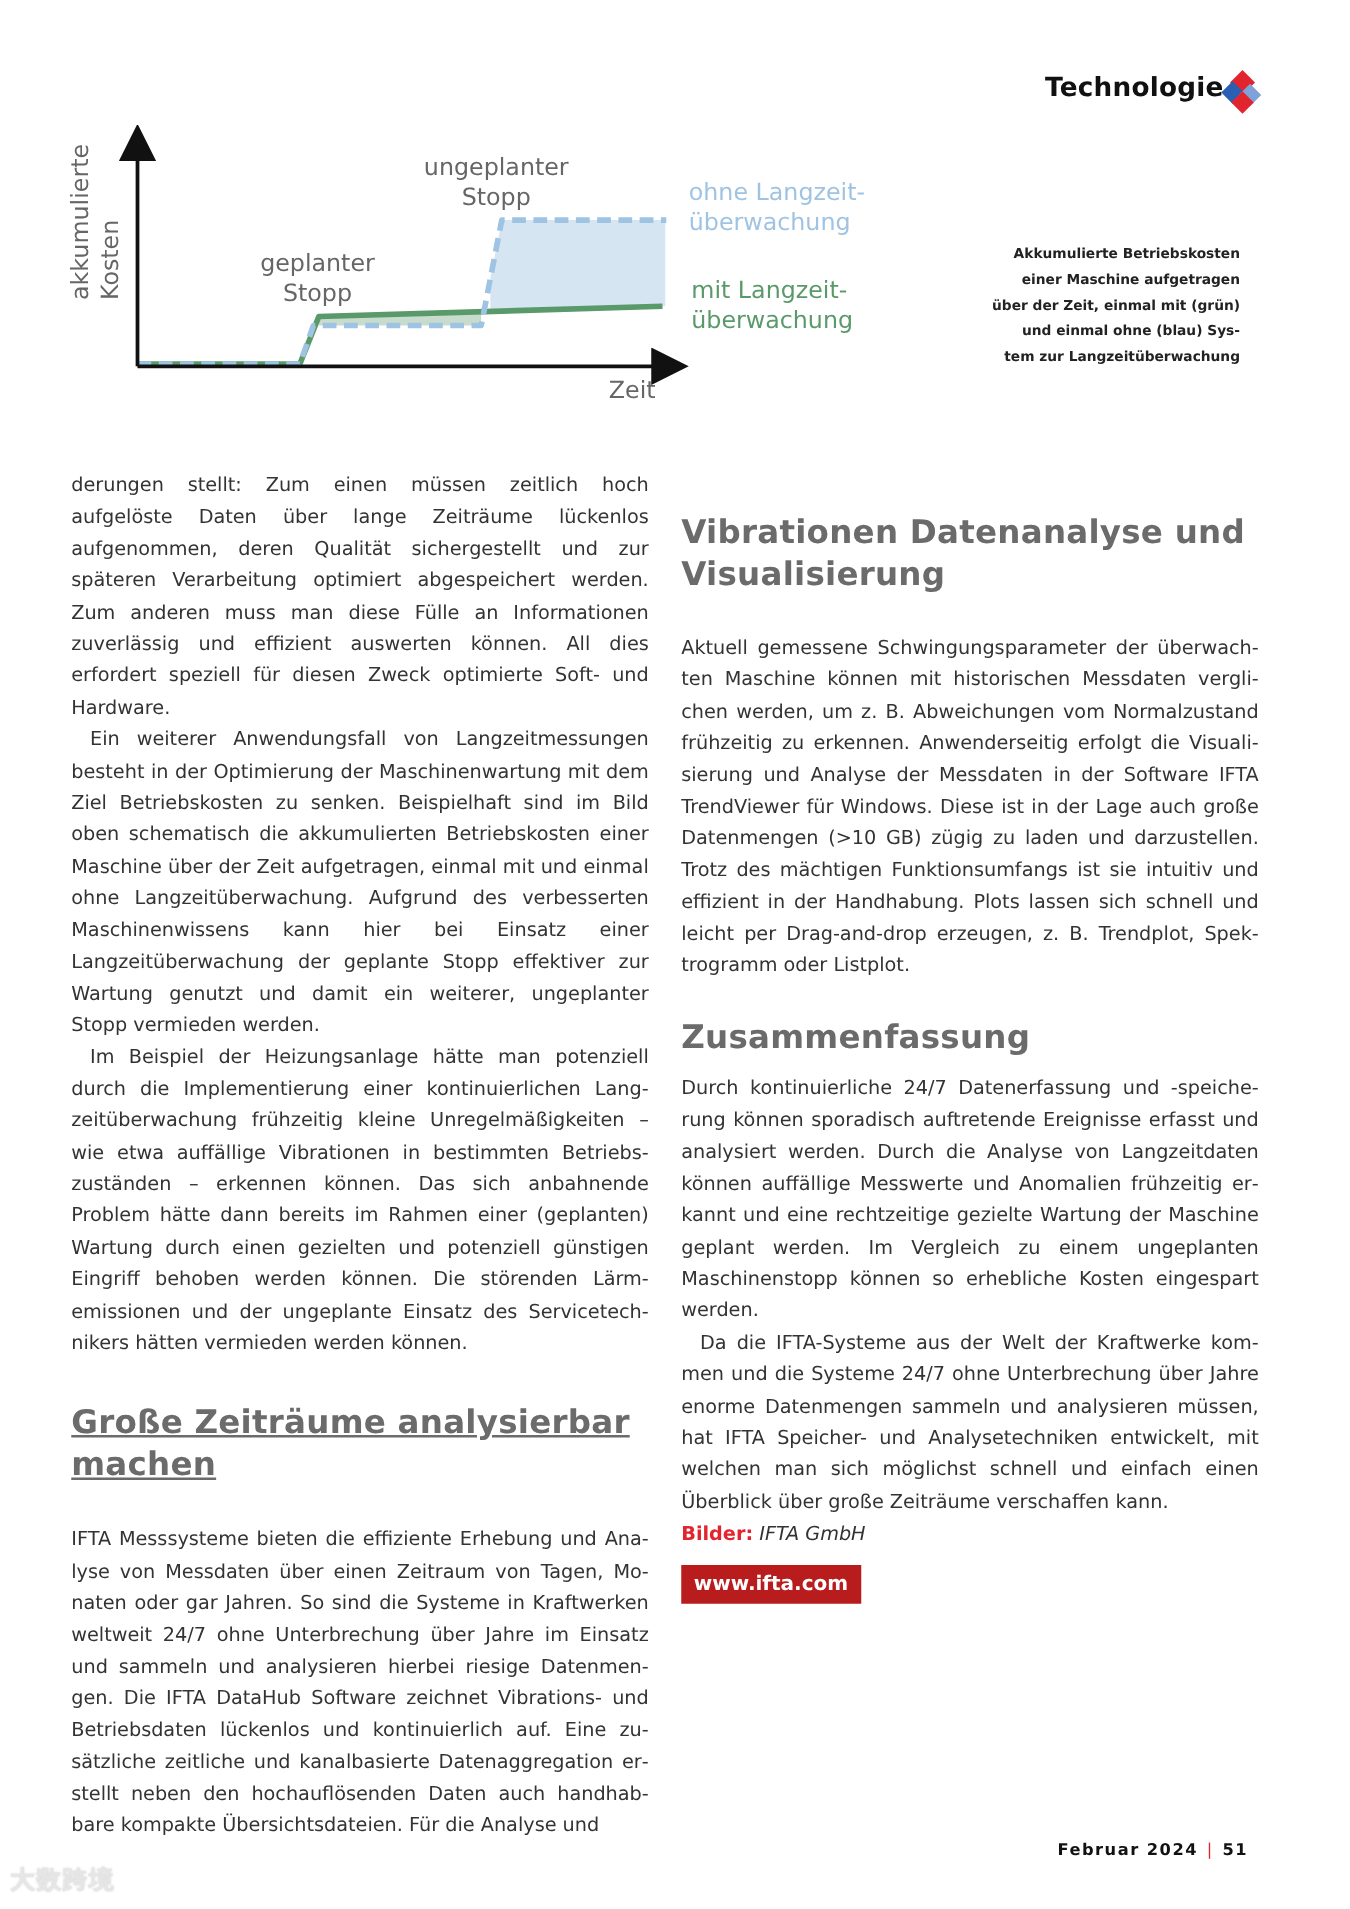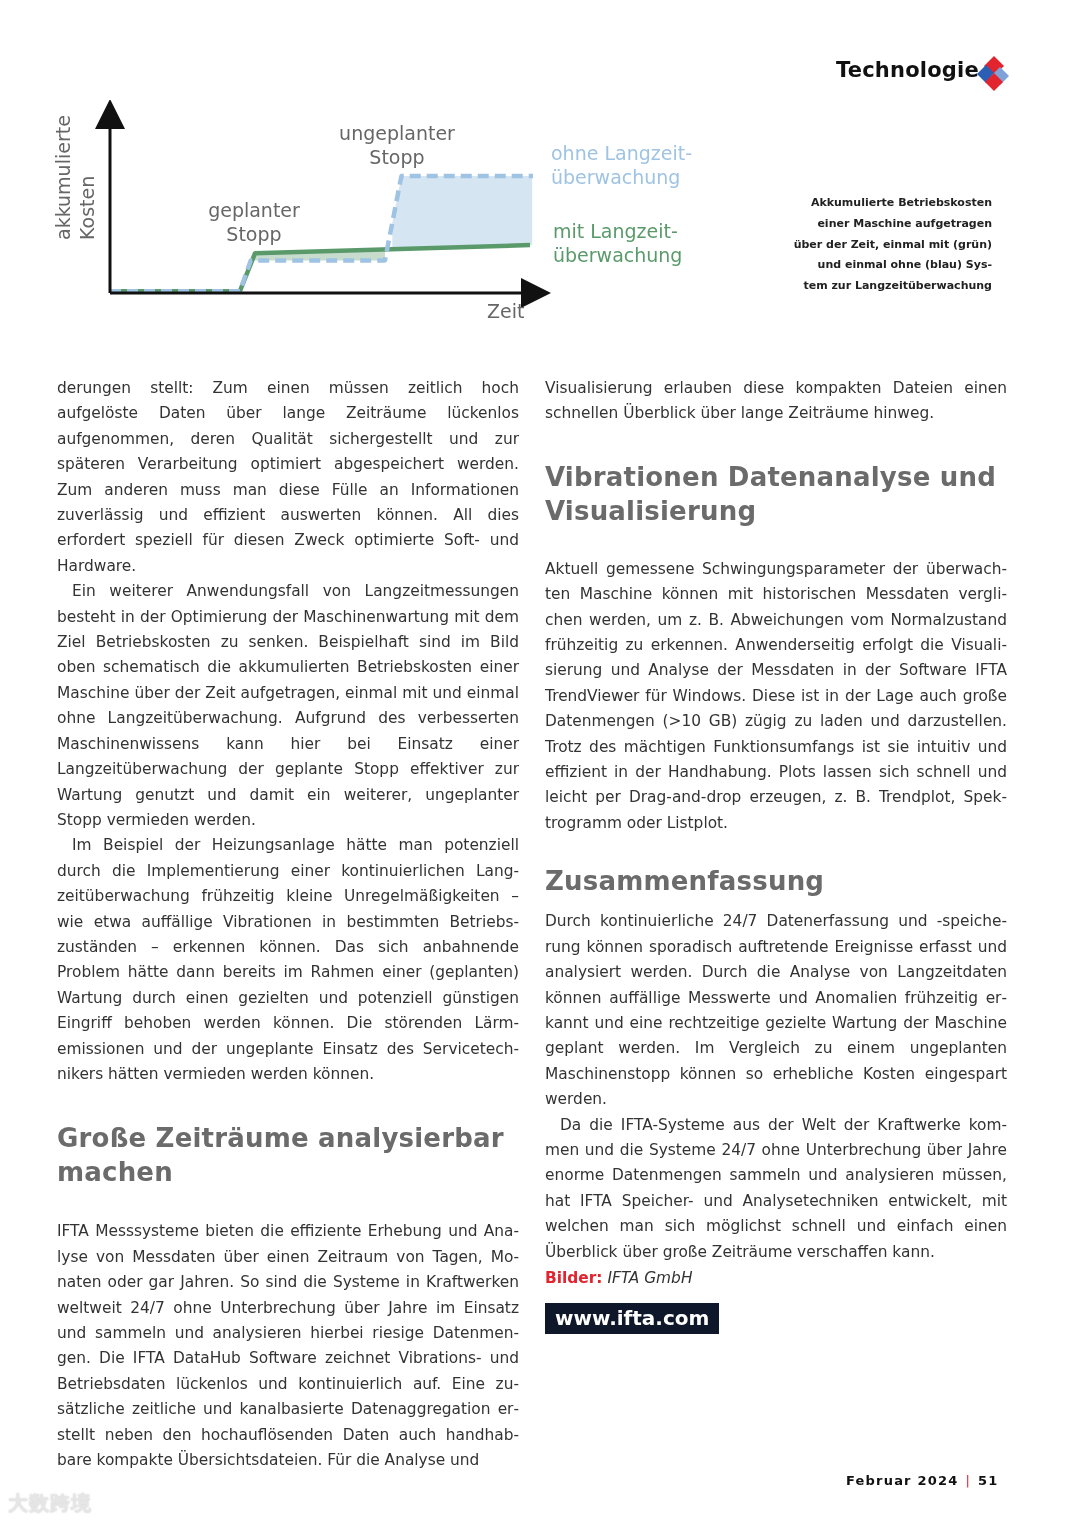--- a/index.html
+++ b/index.html
@@ -17,28 +17,28 @@
              font-weight: bold; font-size: 11px; line-height: 20.8px; color: #222222; }
 
   .col { position: absolute; width: 462px; font-size: 15.4px; line-height: 25.4px; color: #333333;
          text-align: justify; hyphens: manual; }
   .col-left { left: 57px; top: 376px; }
   .col-right { left: 545px; top: 376px; }
   .col p { margin: 0; }
   .col p.indent { text-indent: 15px; }
   .col h2 { font-size: 26px; line-height: 34px; color: #6b6b6b; font-weight: bold; margin: 0;
             text-align: left; letter-spacing: 0.2px; }
-  .h-left { margin-top: 34px !important; margin-bottom: 30px !important; }
+  .h-left { margin-top: 34px !important; margin-bottom: 30px !important; text-decoration: underline; }
   .h-right1 { margin-top: 33px !important; margin-bottom: 29px !important; }
   .h-right2 { margin-top: 28px !important; margin-bottom: 11px !important; }
   .credit { margin: 0; line-height: 26px; text-align: left; }
   .credit-label { color: #e2242f; font-weight: bold; text-align: center; }
   .credit-value { font-style: italic; color: #333333; }
-  .url-button { display: inline-block; margin-top: 12px; background: #0f172a; color: #ffffff;
-                font-weight: bold; font-size: 20px; padding: 2px 10px 3px 10px; line-height: 26px;
+  .url-button { display: inline-block; margin-top: 12px; background: #b91c1c; color: #ffffff;
+                font-weight: bold; font-size: 16px; padding: 2px 10px 3px 10px; line-height: 26px;
                 text-decoration: none; }
 
   .footer { position: absolute; top: 1473px; left: 846px; font-weight: bold; font-size: 13px;
             color: #111111; letter-spacing: 1.2px; }
   .footer-sep { color: #e2242f; margin: 0 7px; font-weight: normal; }
   .watermark { position: absolute; left: 8px; top: 1490px; font-size: 20px; color: #e6e6e6;
                font-weight: bold; text-shadow: 0 0 2px #cfcfcf; letter-spacing: 1px; }
 </style>
 </head>
 <body>
@@ -94,21 +94,20 @@
 
 <div class="col col-left">
   <p>derungen stellt: Zum einen müssen zeitlich hoch aufgelöste Daten über lange Zeiträume lückenlos aufgenommen, de­ren Qualität sichergestellt und zur späteren Verarbeitung optimiert abgespeichert werden. Zum anderen muss man diese Fülle an Informationen zuverlässig und effizient aus­werten können. All dies erfordert speziell für diesen Zweck optimierte Soft- und Hardware.</p>
   <p class="indent">Ein weiterer Anwendungsfall von Langzeitmessungen besteht in der Optimierung der Maschinenwartung mit dem Ziel Betriebskosten zu senken. Beispielhaft sind im Bild oben schematisch die akkumulierten Betriebskosten einer Maschine über der Zeit aufgetragen, einmal mit und einmal ohne Langzeitüberwachung. Aufgrund des ver­besserten Maschinenwissens kann hier bei Einsatz einer Langzeitüberwachung der geplante Stopp effektiver zur Wartung genutzt und damit ein weiterer, ungeplanter Stopp vermieden werden.</p>
   <p class="indent">Im Beispiel der Heizungsanlage hätte man potenziell durch die Implementierung einer kontinuierlichen Lang­zeitüberwachung frühzeitig kleine Unregelmäßigkeiten – wie etwa auffällige Vibrationen in bestimmten Betriebs­zuständen – erkennen können. Das sich anbahnende Problem hätte dann bereits im Rahmen einer (geplanten) Wartung durch einen gezielten und potenziell günstigen Eingriff behoben werden können. Die störenden Lärm­emissionen und der ungeplante Einsatz des Servicetech­nikers hätten vermieden werden können.</p>
   <h2 class="h-left">Große Zeiträume analysierbar machen</h2>
   <p>IFTA Messsysteme bieten die effiziente Erhebung und Ana­lyse von Messdaten über einen Zeitraum von Tagen, Mo­naten oder gar Jahren. So sind die Systeme in Kraftwerken weltweit 24/7 ohne Unterbrechung über Jahre im Einsatz und sammeln und analysieren hierbei riesige Datenmen­gen. Die IFTA DataHub Software zeichnet Vibrations- und Betriebsdaten lückenlos und kontinuierlich auf. Eine zu­sätzliche zeitliche und kanalbasierte Datenaggregation er­stellt neben den hochauflösenden Daten auch handhab­bare kompakte Übersichtsdateien. Für die Analyse und</p>
 </div>
 
 <div class="col col-right">
-  <p>Visualisierung erlauben diese kompakten Dateien einen schnellen Überblick über lange Zeiträume hinweg.</p>
   <h2 class="h-right1">Vibrationen Datenanalyse und Visualisierung</h2>
   <p>Aktuell gemessene Schwingungsparameter der überwach­ten Maschine können mit historischen Messdaten vergli­chen werden, um z. B. Abweichungen vom Normalzustand frühzeitig zu erkennen. Anwenderseitig erfolgt die Visuali­sierung und Analyse der Messdaten in der Software IFTA TrendViewer für Windows. Diese ist in der Lage auch große Datenmengen (&gt;10 GB) zügig zu laden und darzustellen. Trotz des mächtigen Funktionsumfangs ist sie intuitiv und effizient in der Handhabung. Plots lassen sich schnell und leicht per Drag-and-drop erzeugen, z. B. Trendplot, Spek­trogramm oder Listplot.</p>
   <h2 class="h-right2">Zusammenfassung</h2>
   <p>Durch kontinuierliche 24/7 Datenerfassung und -speiche­rung können sporadisch auftretende Ereignisse erfasst und analysiert werden. Durch die Analyse von Langzeitdaten können auffällige Messwerte und Anomalien frühzeitig er­kannt und eine rechtzeitige gezielte Wartung der Maschine geplant werden. Im Vergleich zu einem ungeplanten Maschi­nenstopp können so erhebliche Kosten eingespart werden.</p>
   <p class="indent">Da die IFTA-Systeme aus der Welt der Kraftwerke kom­men und die Systeme 24/7 ohne Unterbrechung über Jahre enorme Datenmengen sammeln und analysieren müssen, hat IFTA Speicher- und Analysetechniken entwickelt, mit welchen man sich möglichst schnell und einfach einen Überblick über große Zeiträume verschaffen kann.</p>
   <p class="credit">
     <span class="credit-label">Bilder:</span>
     <span class="credit-value">IFTA GmbH</span>
   </p>
   <a class="url-button">www.ifta.com</a>

